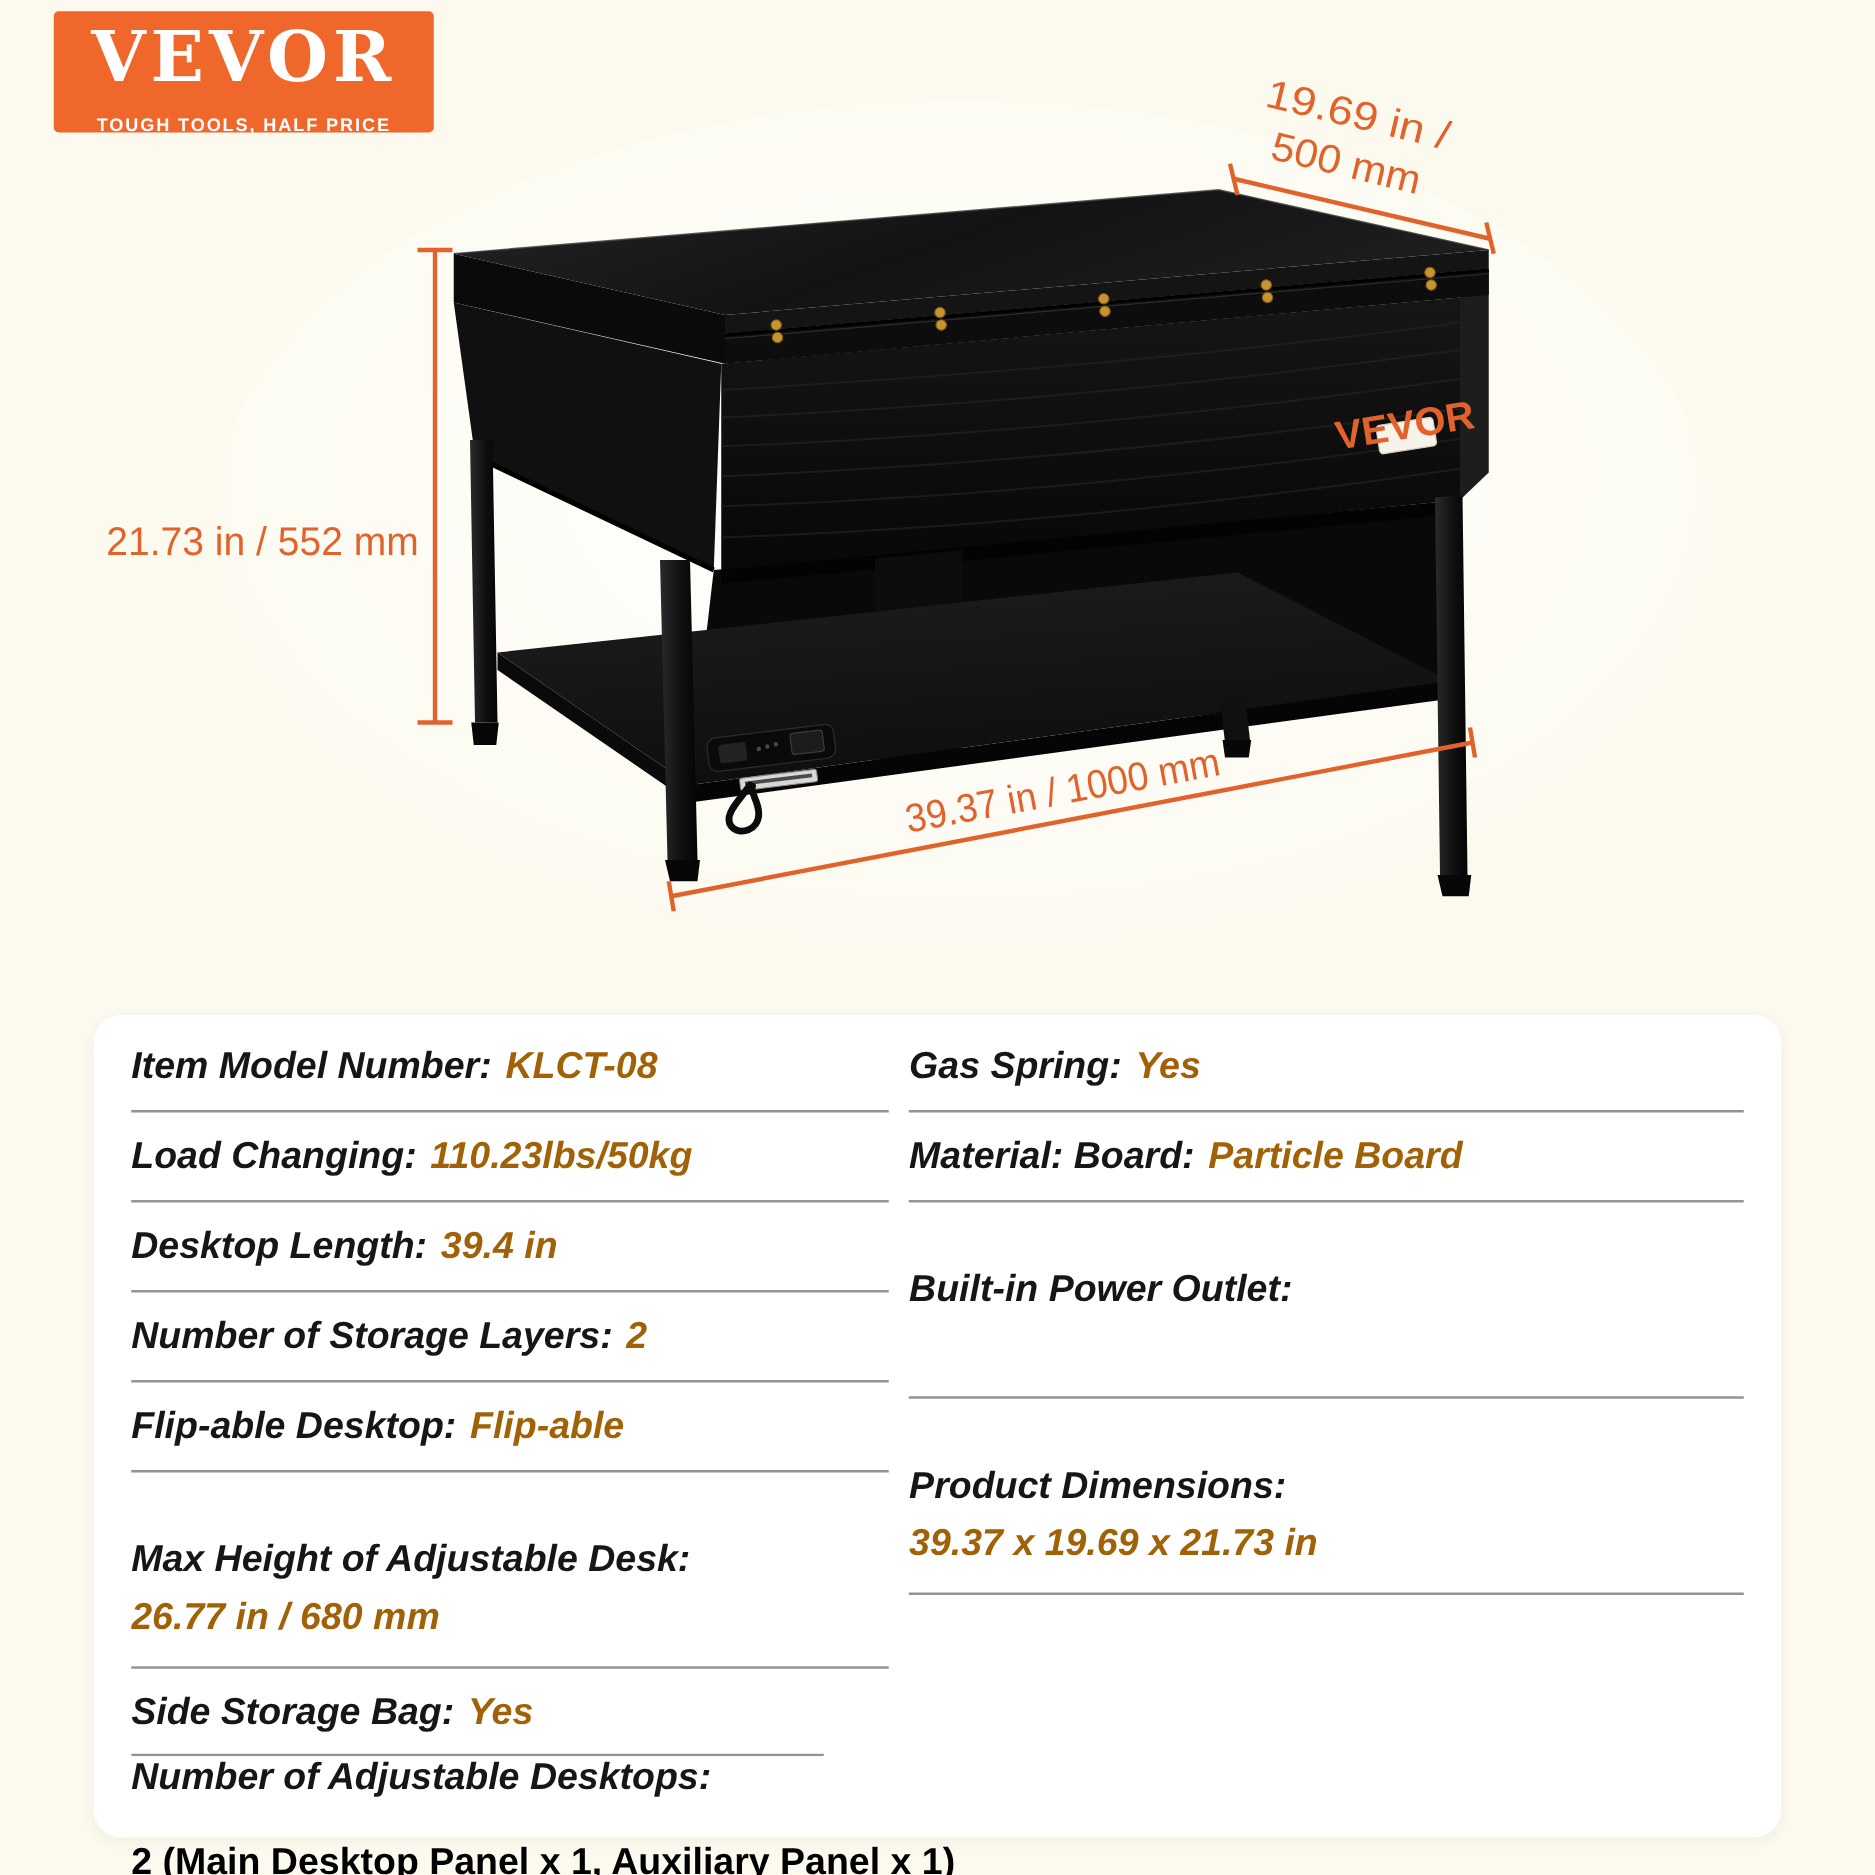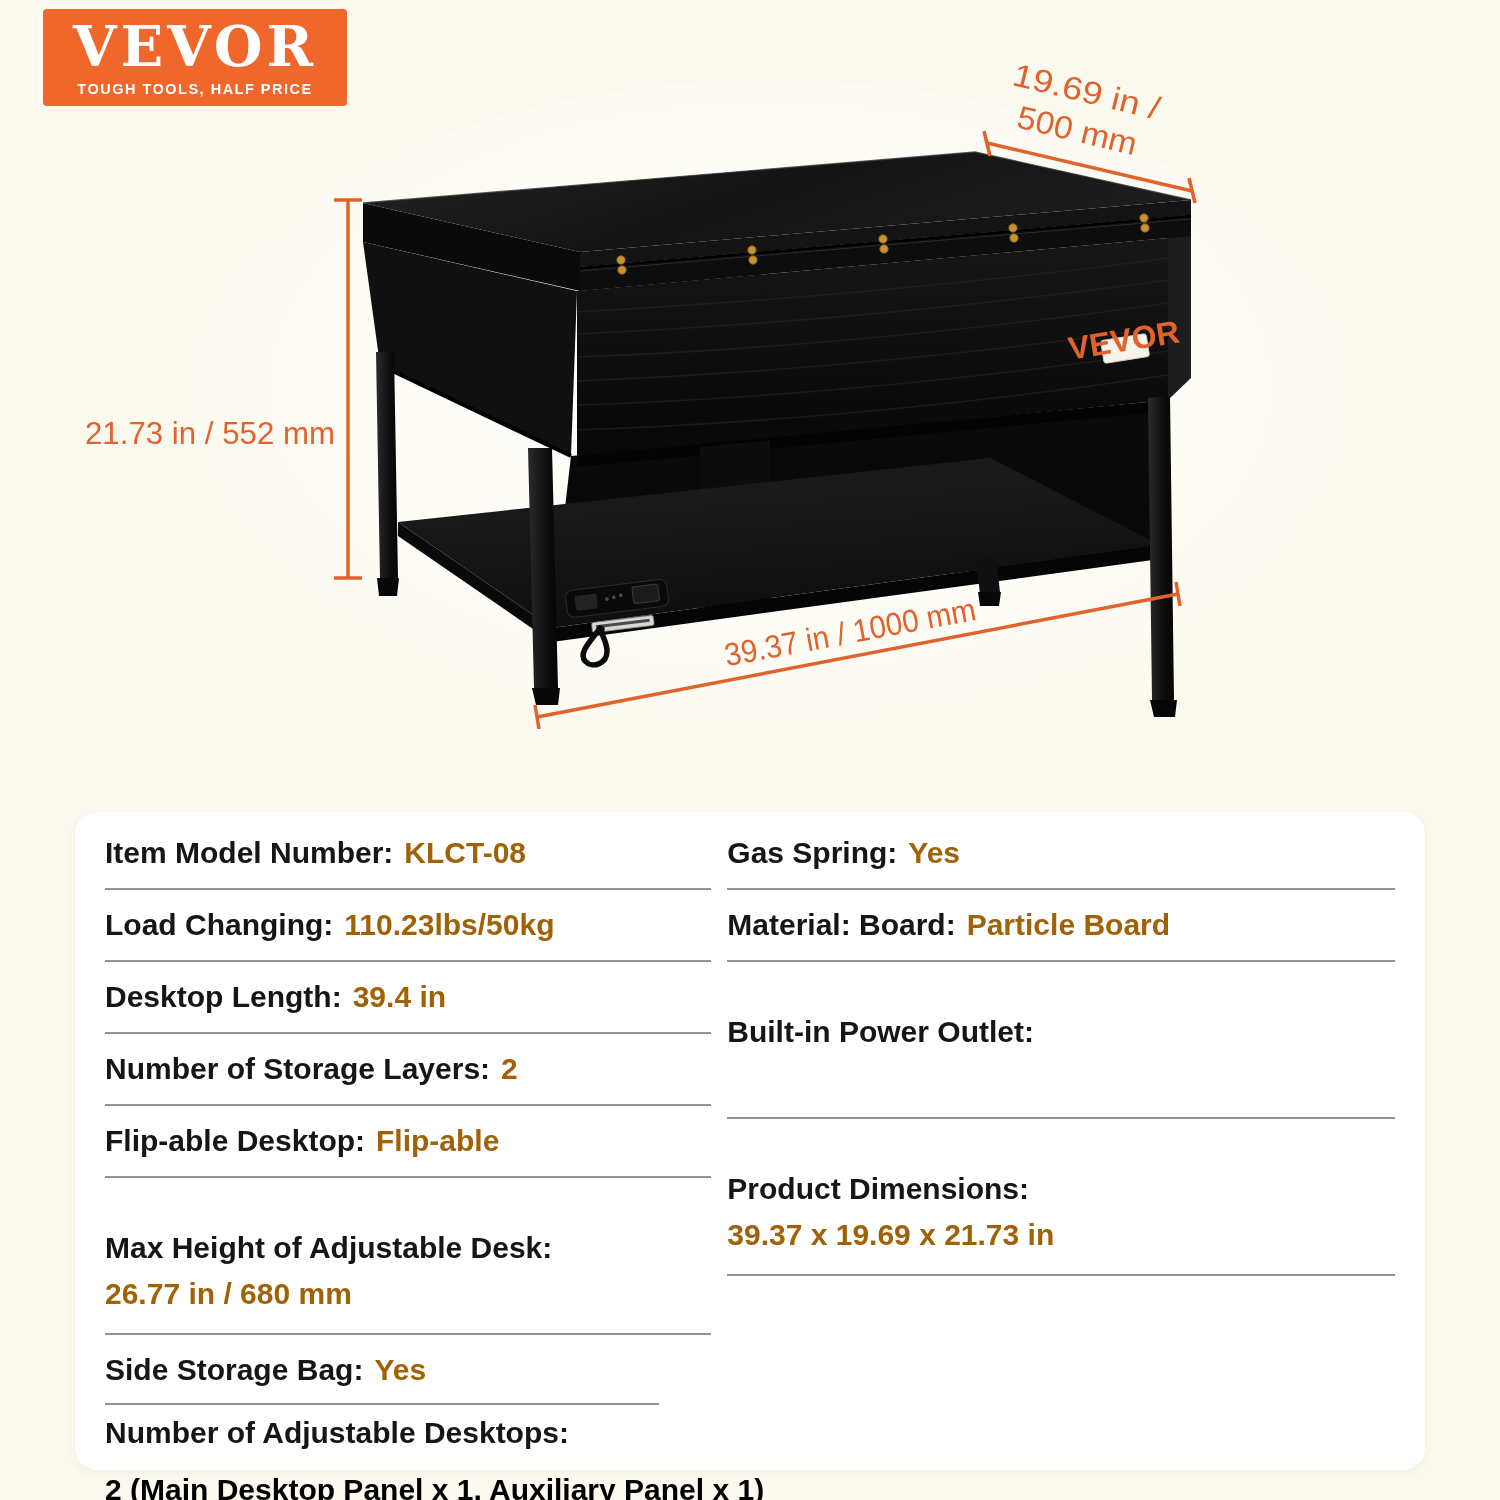--- a/index.html
+++ b/index.html
@@ -17,46 +17,46 @@
     position:absolute;left:43px;top:9px;width:304px;height:97px;
     background:#F0672C;border-radius:4px;color:#fff;text-align:center;
     box-sizing:border-box;
   }
   .logo-name{
     font-family:"DejaVu Serif", serif;font-weight:bold;
     font-size:56px;line-height:1;letter-spacing:4px;padding-top:9px;
   }
   .logo-tagline{
     font-family:"Liberation Sans", sans-serif;font-weight:bold;
-    font-size:14.5px;letter-spacing:1.5px;margin-top:7px;
+    font-size:14.5px;letter-spacing:1.5px;margin-top:19px;
   }
 
   
   .hero{position:absolute;left:0;top:0;width:1500px;height:800px;}
   .hero text{font-family:"Liberation Sans", sans-serif;fill:#E2622C;font-size:32px;}
   .dim-stroke{stroke:#E2622C;stroke-width:3.5;fill:none;}
 
   
   .spec-card{
     position:absolute;left:75px;top:812px;width:1350px;height:658px;
     background:#ffffff;border-radius:22px;box-sizing:border-box;
     padding:0 30px;box-shadow:0 3px 10px rgba(60,50,20,0.06);
     font-size:30px;font-weight:bold;color:#161616;
   }
   .spec-columns{display:flex;align-items:flex-start;padding-top:6px;}
   .col{box-sizing:border-box;}
   .col-left{width:47%;}
   .col-right{width:53%;padding-left:16px;}
   .row{
     height:70px;border-bottom:2px solid #949494;
-    display:flex;align-items:center;white-space:nowrap;overflow:hidden;
+    display:flex;align-items:center;white-space:nowrap;overflow:hidden;font-style:italic;
   }
   .row.two{height:108px;display:block;padding-top:8px;line-height:46px;margin-top:39px;}
   .row.two .lbl,.row.two .val{display:block;}
-  .row.label-only{height:56px;border-bottom:none;align-items:center;padding-bottom:2px;}
+  .row.label-only{height:56px;border-bottom:none;align-items:flex-start;padding-bottom:2px;}
   .row.short-divider{border-bottom:none;position:relative;}
   .row.short-divider::after{
     content:'';position:absolute;left:0;right:52px;bottom:0;height:2px;background:#949494;
   }
   .lbl{color:#161616;margin-right:11px;}
   .val{color:#a16207;}
   .full-value{
     color:#000000;padding:4px 0 0 0;line-height:46px;white-space:nowrap;
   }
 </style>

